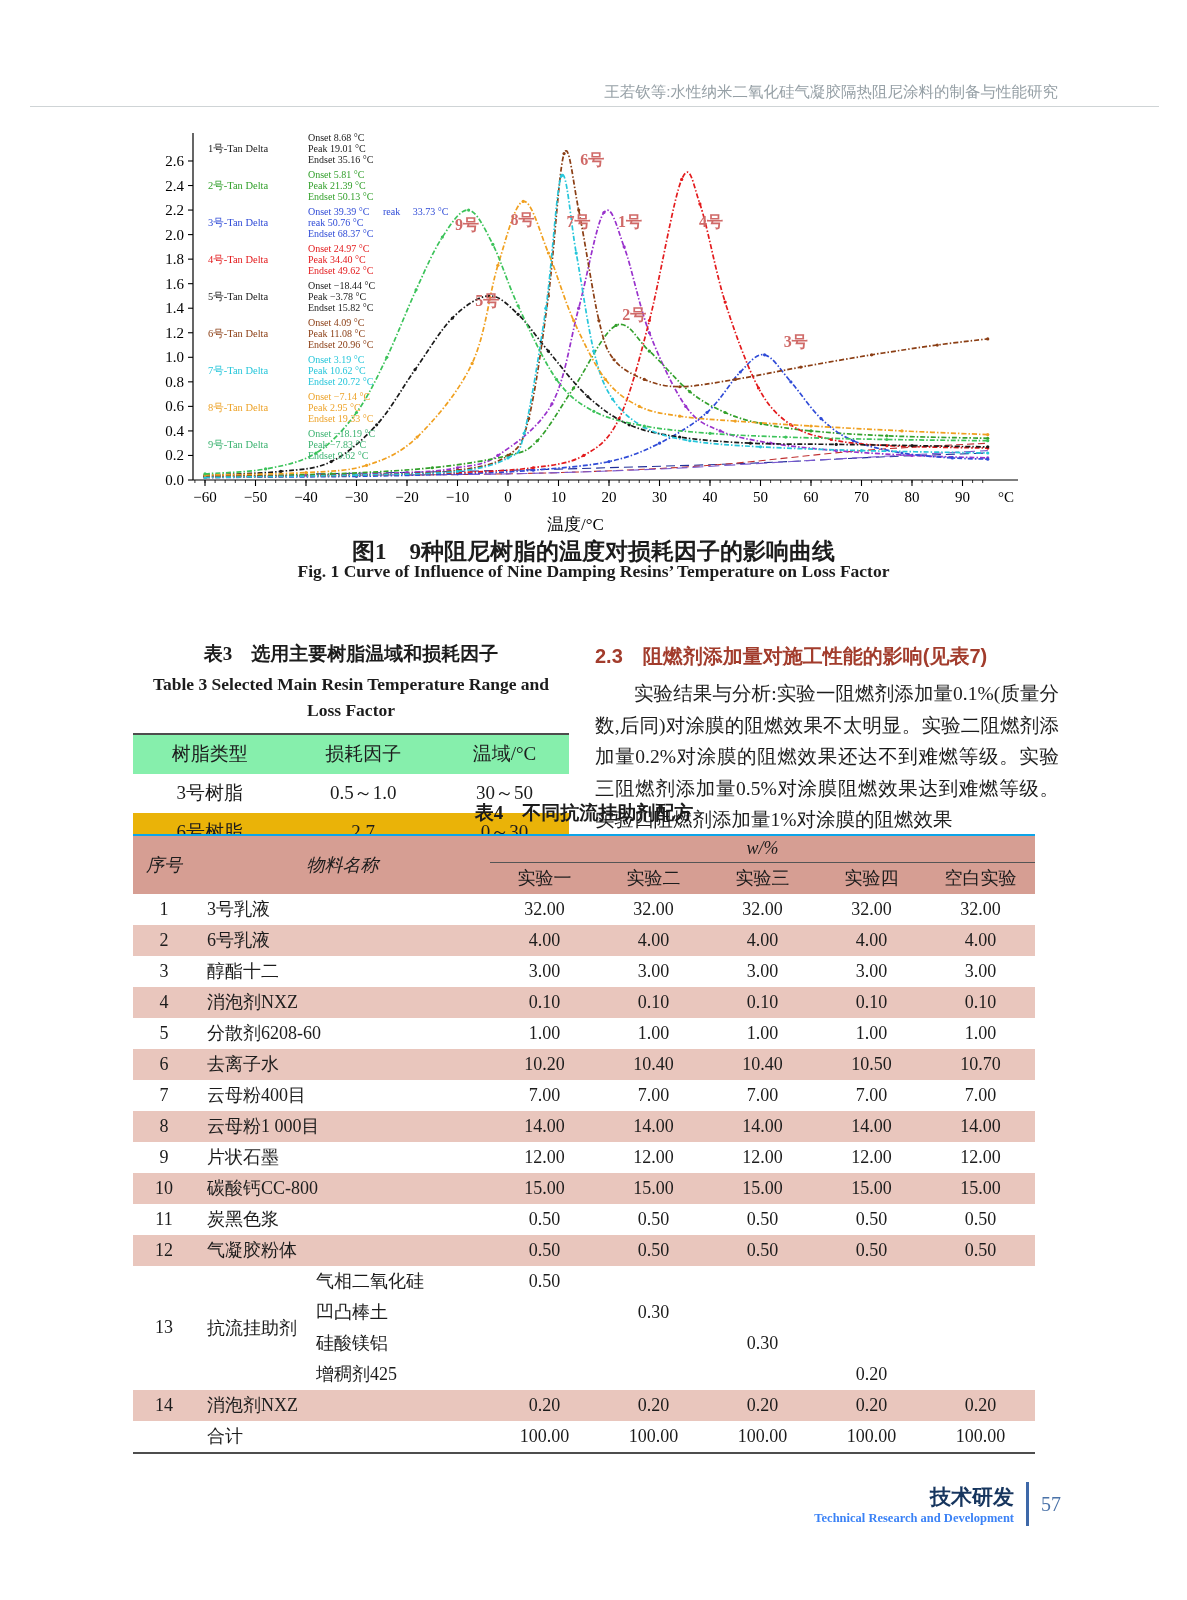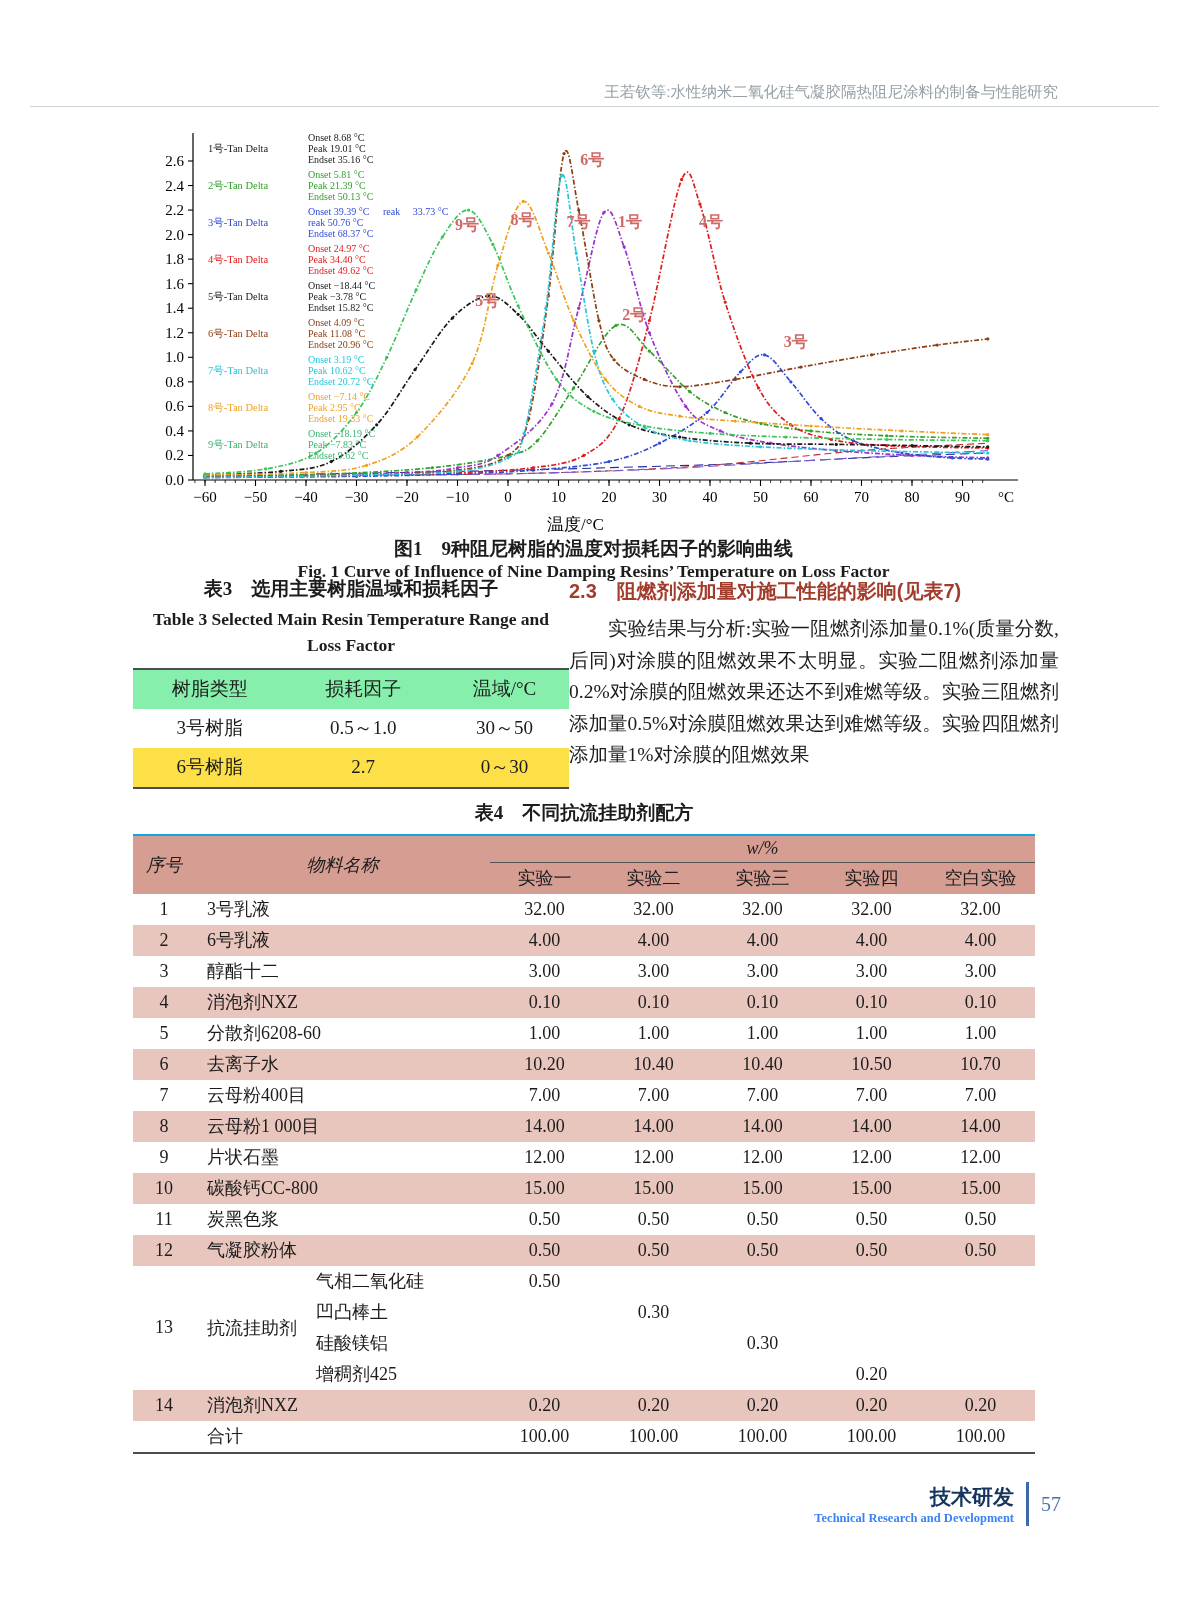--- a/index.html
+++ b/index.html
@@ -5,35 +5,35 @@
   html,body{margin:0;padding:0;background:#ffffff;}
   #page{position:relative;width:1187px;height:1600px;background:#ffffff;overflow:hidden;
         font-family:"Liberation Serif","DejaVu Serif",serif;color:#1c1c1c;}
   
   .header-title{position:absolute;top:82px;right:129px;font-size:15.5px;color:#96a0a6;
                 font-family:"Liberation Sans","DejaVu Sans",sans-serif;}
   .header-rule{position:absolute;top:106px;left:30px;right:28px;border-top:1.5px solid #cfd4d6;}
   
   #chart-wrap{position:absolute;left:138px;top:118px;width:922px;height:418px;}
   .fig-cap-cn{position:absolute;top:536px;left:0;width:100%;text-align:center;
-              font-weight:bold;font-size:19px;}
+              font-weight:bold;font-size:23px;}
   .fig-cap-en{position:absolute;top:561px;left:0;width:100%;text-align:center;
               font-weight:bold;font-size:17.5px;}
   
-  #cols{position:absolute;top:576px;left:133px;width:926px;display:flex;}
+  #cols{position:absolute;top:641px;left:133px;width:926px;display:flex;gap:26px;}
   #col-left{width:436px;}
   #col-right{flex:1;}
   .tbl-cap-cn{text-align:center;font-weight:bold;font-size:19px;margin:0 0 4px 0;}
   .tbl-cap-en{text-align:center;font-weight:bold;font-size:17.5px;margin:0;line-height:1.5;}
   table{border-collapse:collapse;}
   
   #table3{width:100%;margin-top:9px;font-size:19px;border-top:2px solid #4d4d4d;border-bottom:2px solid #4d4d4d;}
   #table3 th{background:#86efac;font-weight:normal;height:37px;}
   #table3 td{height:37px;text-align:center;}
-  #table3 tr.stripe td{background:#fde047;margin-left:36px;}
+  #table3 tr.stripe td{background:#eab308;margin-left:36px;}
   
   .sec-heading{color:#a23c2c;font-weight:bold;font-size:20px;margin:2px 0 8px 0;
                font-family:"Liberation Sans","DejaVu Sans",sans-serif;}
   .sec-body{font-size:19.5px;line-height:1.62;text-align:justify;text-indent:2em;margin:0;}
   
   #table4-block{position:absolute;top:800px;left:133px;width:902px;}
   #table4{width:100%;margin-top:8px;font-size:18px;border-top:2px solid #0ea5e9;border-bottom:2px solid #4d4d4d;}
   #table4 th{background:#d69e93;font-weight:normal;}
   #table4 thead .glabel{height:27px;font-style:italic;}
   #table4 thead .collabel th{height:29px;}

